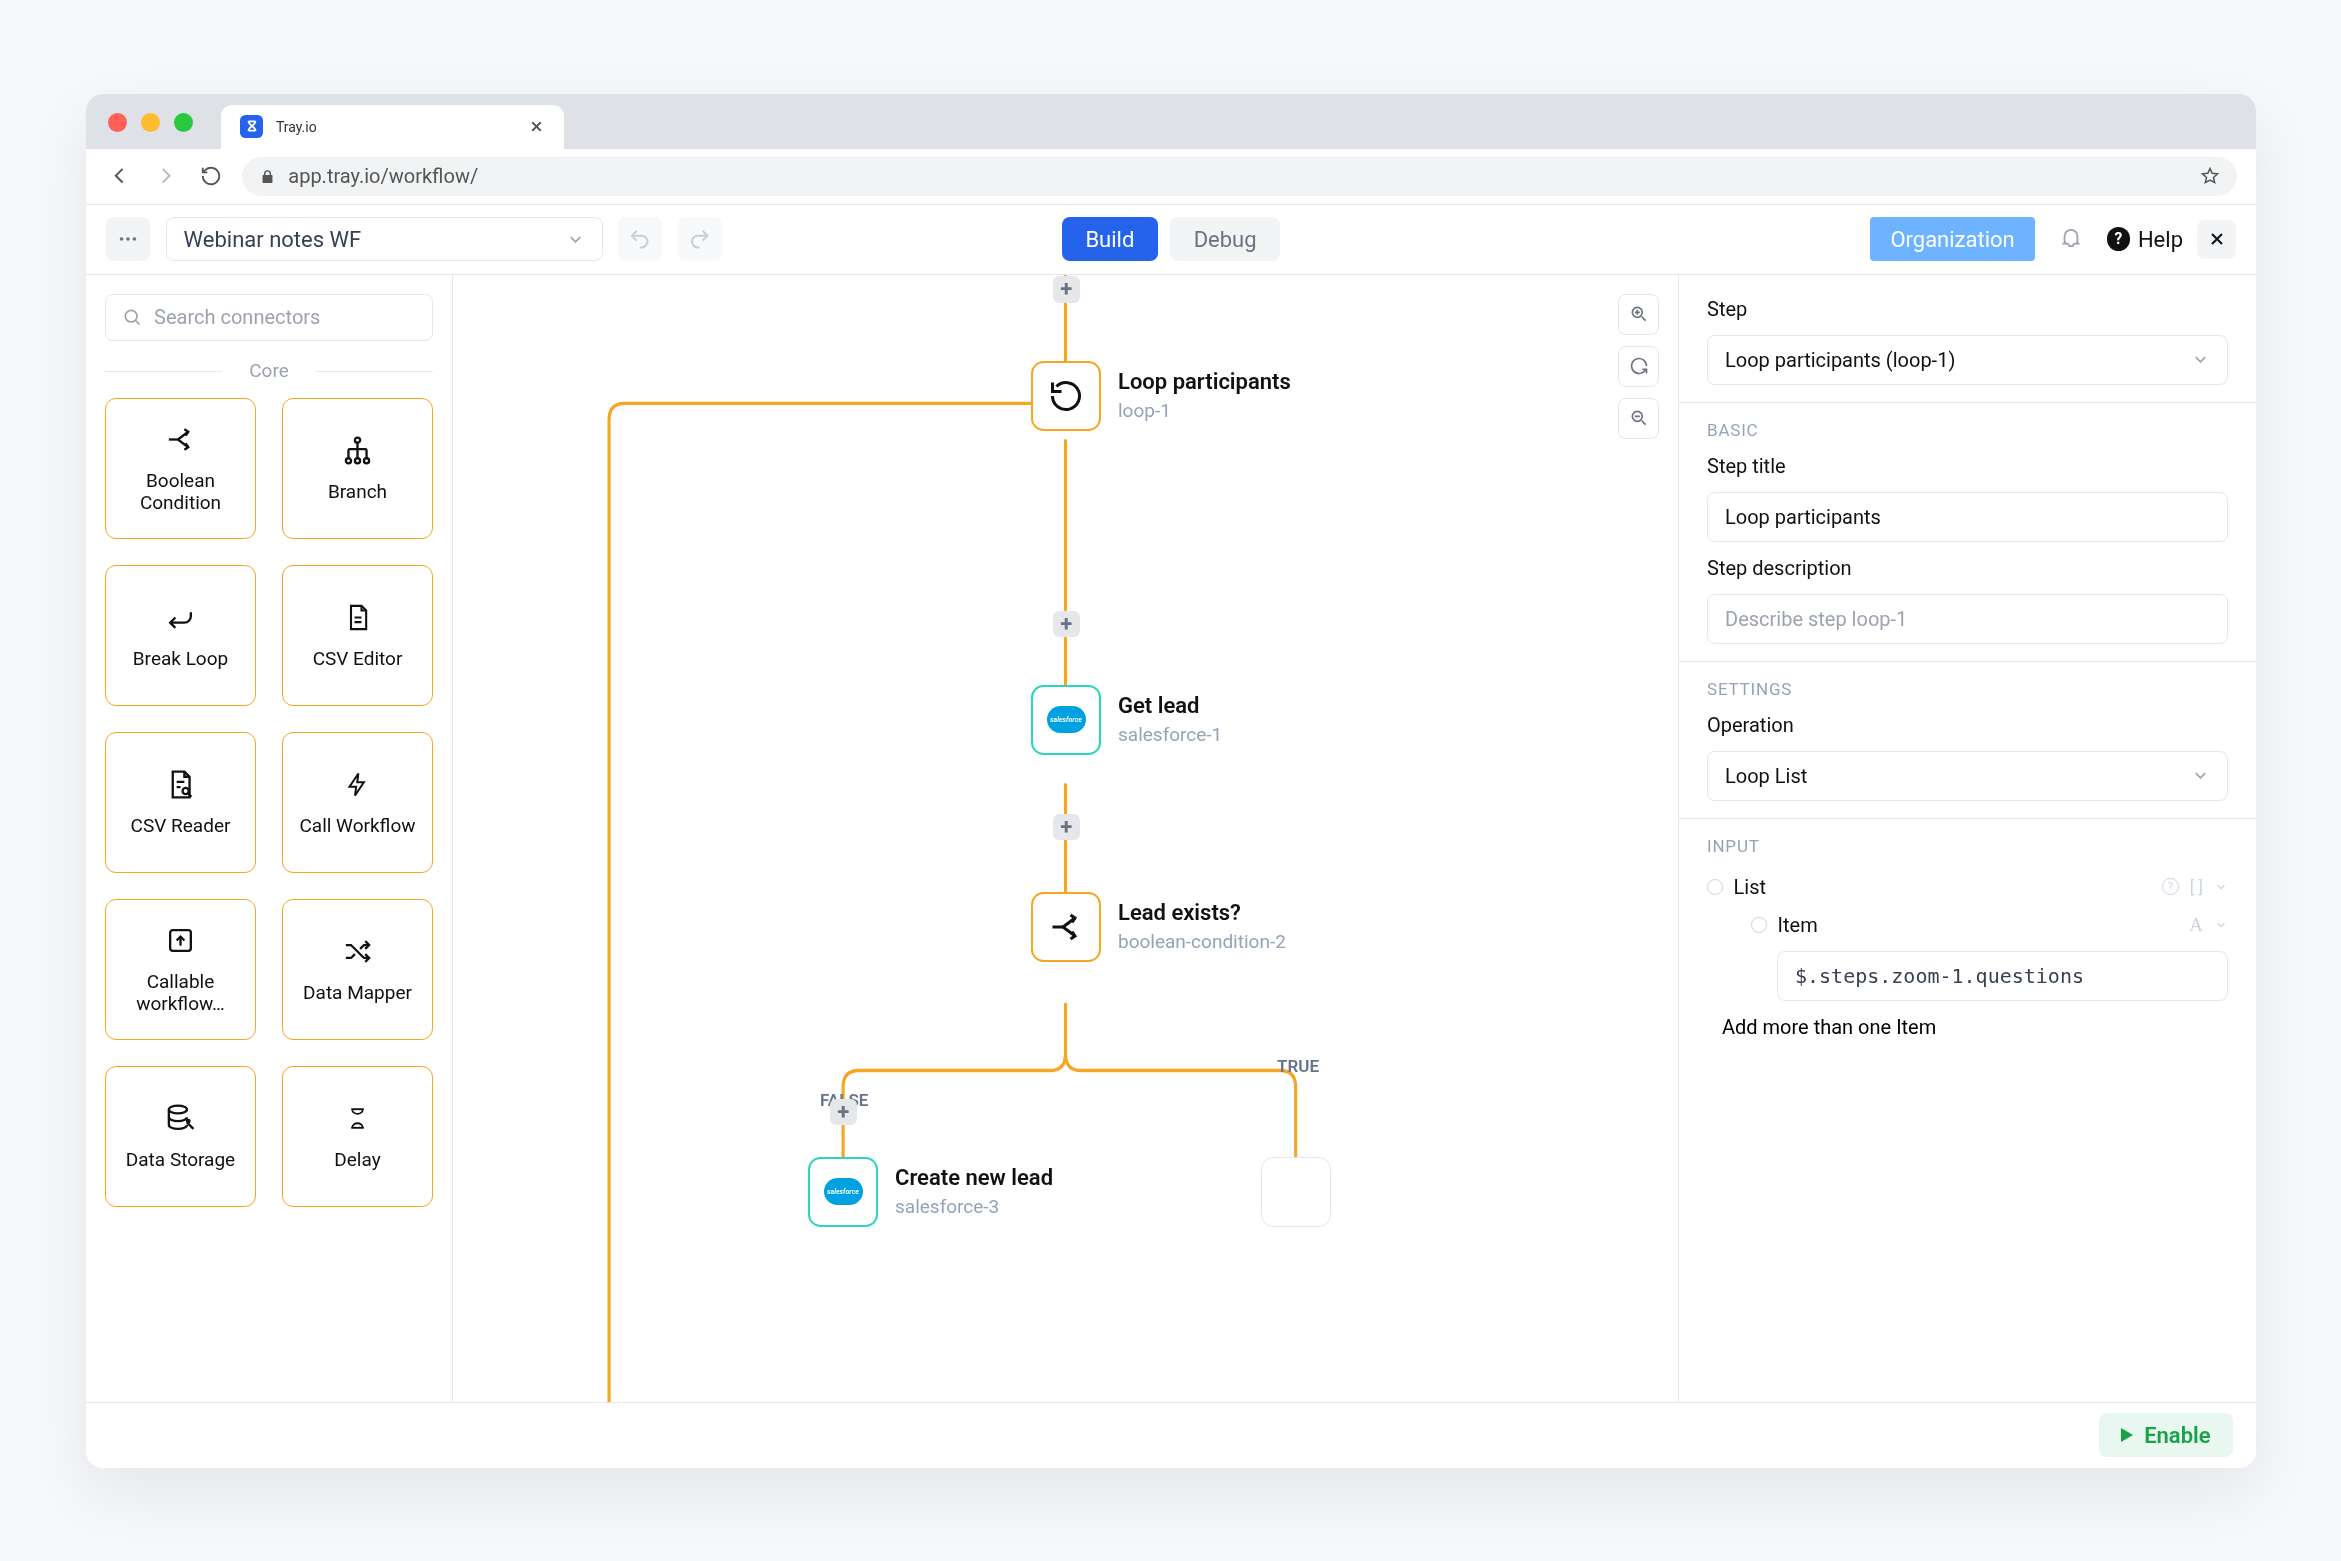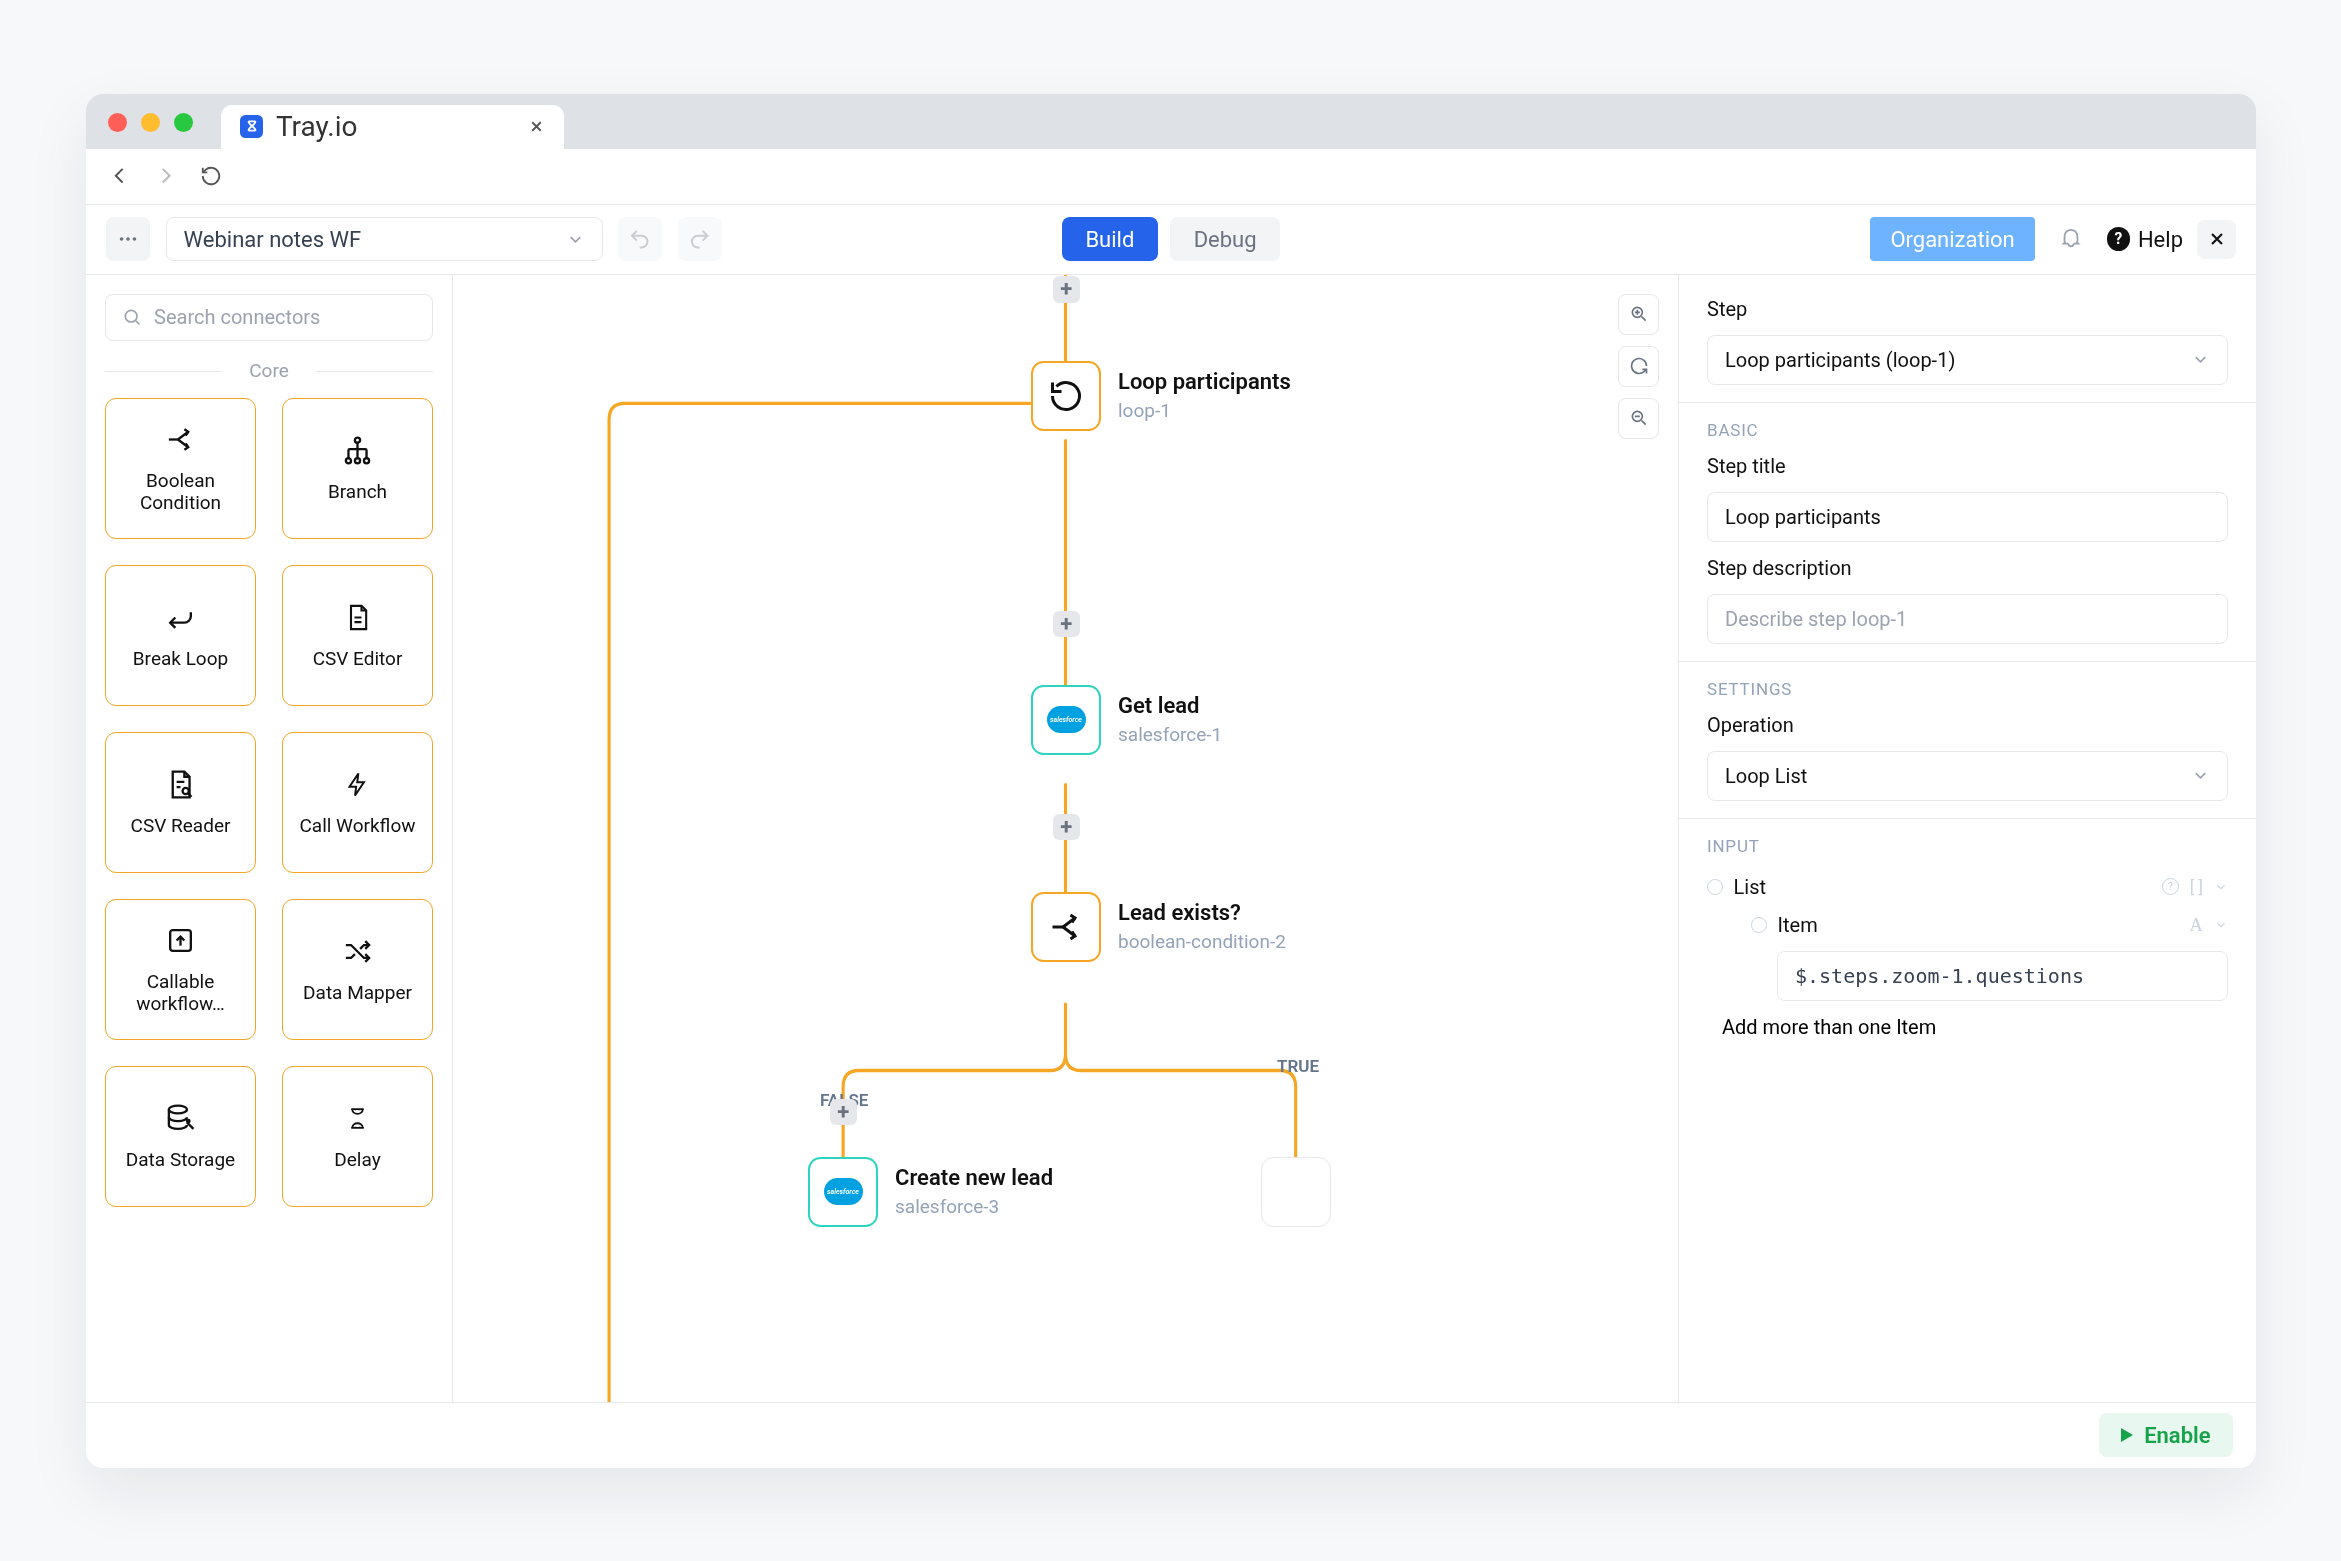--- a/index.html
+++ b/index.html
@@ -16,21 +16,21 @@
   --bg-app:#ffffff;
 }
 *{box-sizing:border-box}
 html,body{margin:0;padding:0;height:100%;font-family:-apple-system,BlinkMacSystemFont,"Segoe UI",Roboto,Helvetica,Arial,sans-serif;background:#f7f8fa;color:var(--text);font-size:11px}
 #stage{width:2342px;height:1561px;position:relative;display:flex;align-items:center;justify-content:center}
 .browser{width:2170px;height:1374px;background:#fff;border-radius:17px;box-shadow:0 23.4px 62px rgba(15,23,42,.08);overflow:hidden;display:flex;flex-direction:column}
 
 .tabbar{height:55px;background:#dee1e5;display:flex;align-items:flex-end;padding-left:22px}
 .traffic{display:flex;gap:14px;align-items:center;margin-bottom:17px;margin-right:28px}
 .traffic span{width:19px;height:19px;border-radius:50%}
-.tab{height:44px;background:#fff;border-radius:11px 11px 0 0;width:343px;display:flex;align-items:center;padding:0 19px;font-size:28px;color:#333;gap:12.5px;position:relative}
+.tab{height:44px;background:#fff;border-radius:11px 11px 0 0;width:343px;display:flex;align-items:center;padding:0 19px;font-size:14px;color:#333;gap:12.5px;position:relative}
 .tab .favicon{width:23.4px;height:23.4px;border-radius:5.5px;background:#2563eb;display:flex;align-items:center;justify-content:center;color:#fff;font-weight:700;font-size:15.6px}
 .tab .tab-x{margin-left:auto;color:#555}
 .addrbar{height:56px;background:#fff;border-bottom:0.8px solid var(--border);display:flex;align-items:center;padding:0 19px;gap:15.6px}
 .abtn{width:30px;height:30px;display:flex;align-items:center;justify-content:center;color:#555;border-radius:50%}
 .abtn.disabled{color:#c0c0c0}
 .addrfield{flex:1;height:39px;background:#f1f3f4;border-radius:20px;display:flex;align-items:center;padding:0 17px;gap:12.5px;color:#555;font-size:20px}
 .addrfield .lock{color:#555}
 .addrfield .star{margin-left:auto;color:#555}
 
 .app-toolbar{height:70px;border-bottom:0.8px solid var(--border);display:flex;align-items:center;padding:0 20px;gap:15.6px}
@@ -136,20 +136,33 @@
         <svg width="23.4" height="23.4" viewBox="0 0 24 24" fill="none" stroke="#bbb" stroke-width="2">
             <path d="M9 5l7 7-7 7"></path>
           </svg>
       </div>
       <div class="abtn">
         <svg width="22" height="22" viewBox="0 0 24 24" fill="none" stroke="#555" stroke-width="2">
             <path d="M3 12a9 9 0 1 0 3-6.7L3 8"></path>
             <path d="M3 3v5h5"></path>
           </svg>
       </div>
+      <div class="addrfield">
+        <span class="lock">
+          <svg width="17" height="17" viewBox="0 0 24 24" fill="#555">
+              <path d="M7 10V8a5 5 0 0 1 10 0v2h1a1 1 0 0 1 1 1v9a1 1 0 0 1-1 1H6a1 1 0 0 1-1-1v-9a1 1 0 0 1 1-1h1zm2 0h6V8a3 3 0 0 0-6 0v2z"></path>
+            </svg>
+        </span>
+        <span>app.tray.io/workflow/</span>
+        <span class="star">
+          <svg width="20" height="20" viewBox="0 0 24 24" fill="none" stroke="#555" stroke-width="1.8">
+              <path d="M12 3l2.6 5.8 6.4.6-4.8 4.3 1.4 6.3L12 17l-5.6 3 1.4-6.3L3 9.4l6.4-.6L12 3z"></path>
+            </svg>
+        </span>
+      </div>
     </div>
 
     <div class="app-toolbar" style="position:relative">
       <div class="icon-btn">
         <svg width="22" height="22" viewBox="0 0 24 24" fill="#6b7280">
             <circle cx="5" cy="12" r="2"></circle>
             <circle cx="12" cy="12" r="2"></circle>
             <circle cx="19" cy="12" r="2"></circle>
           </svg>
       </div>

